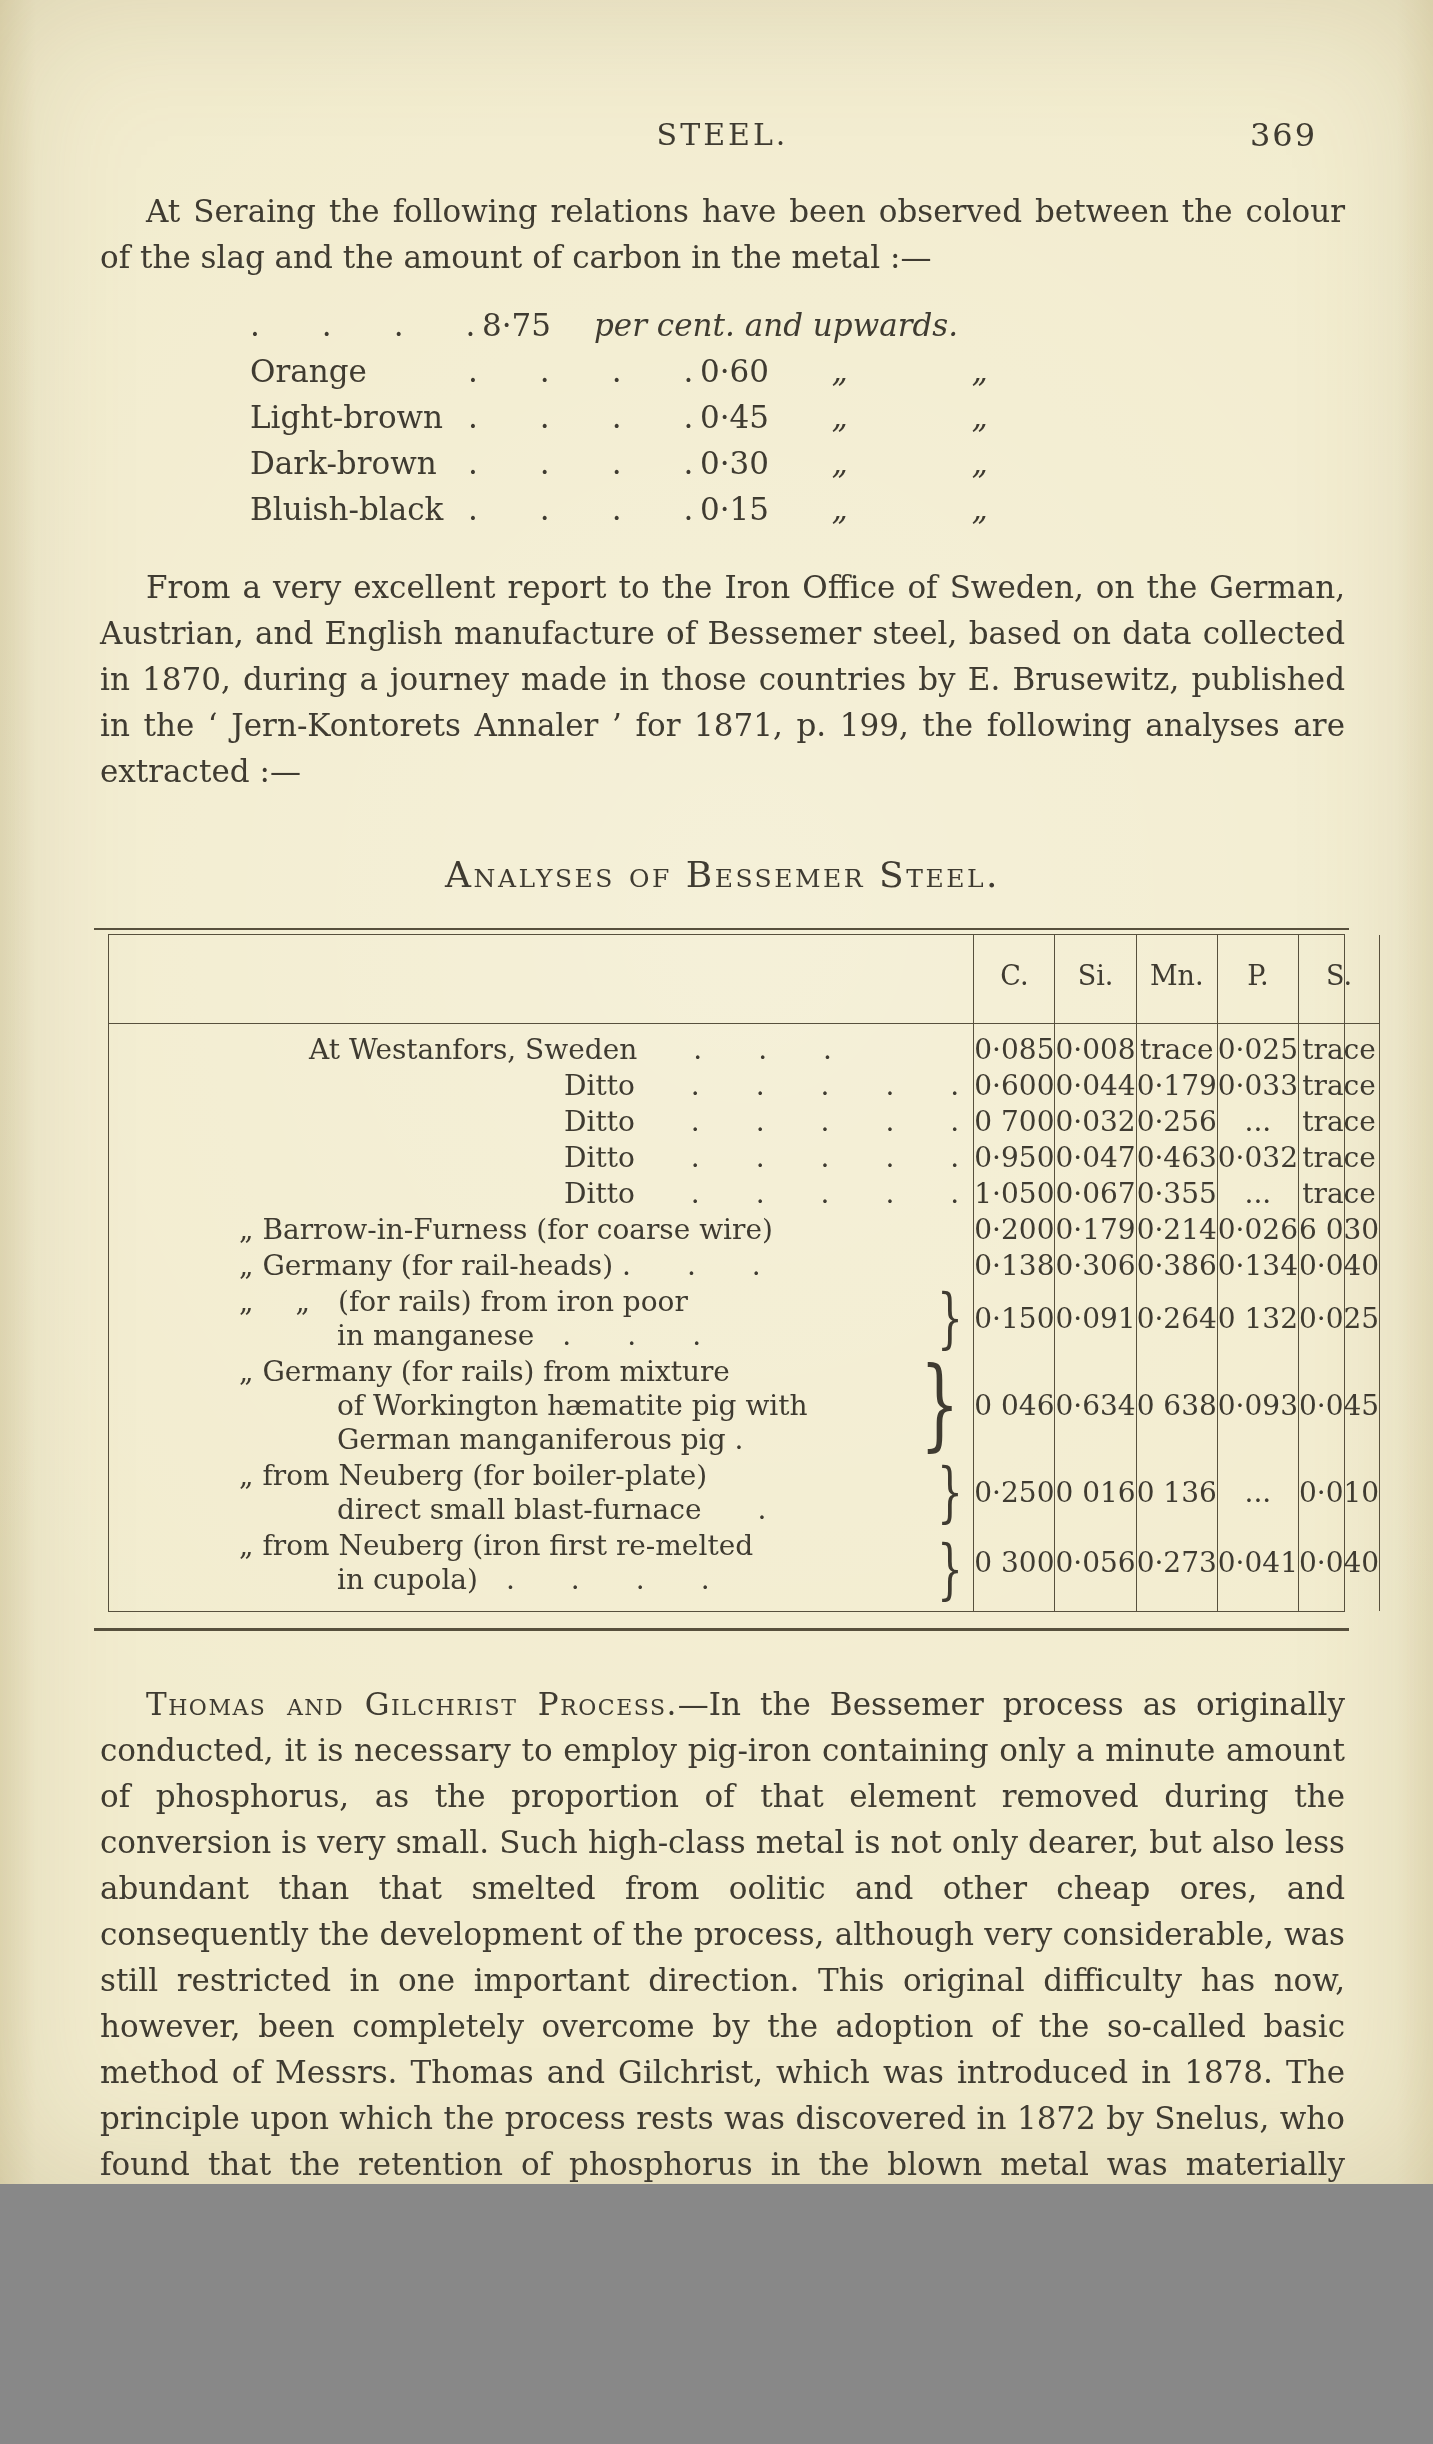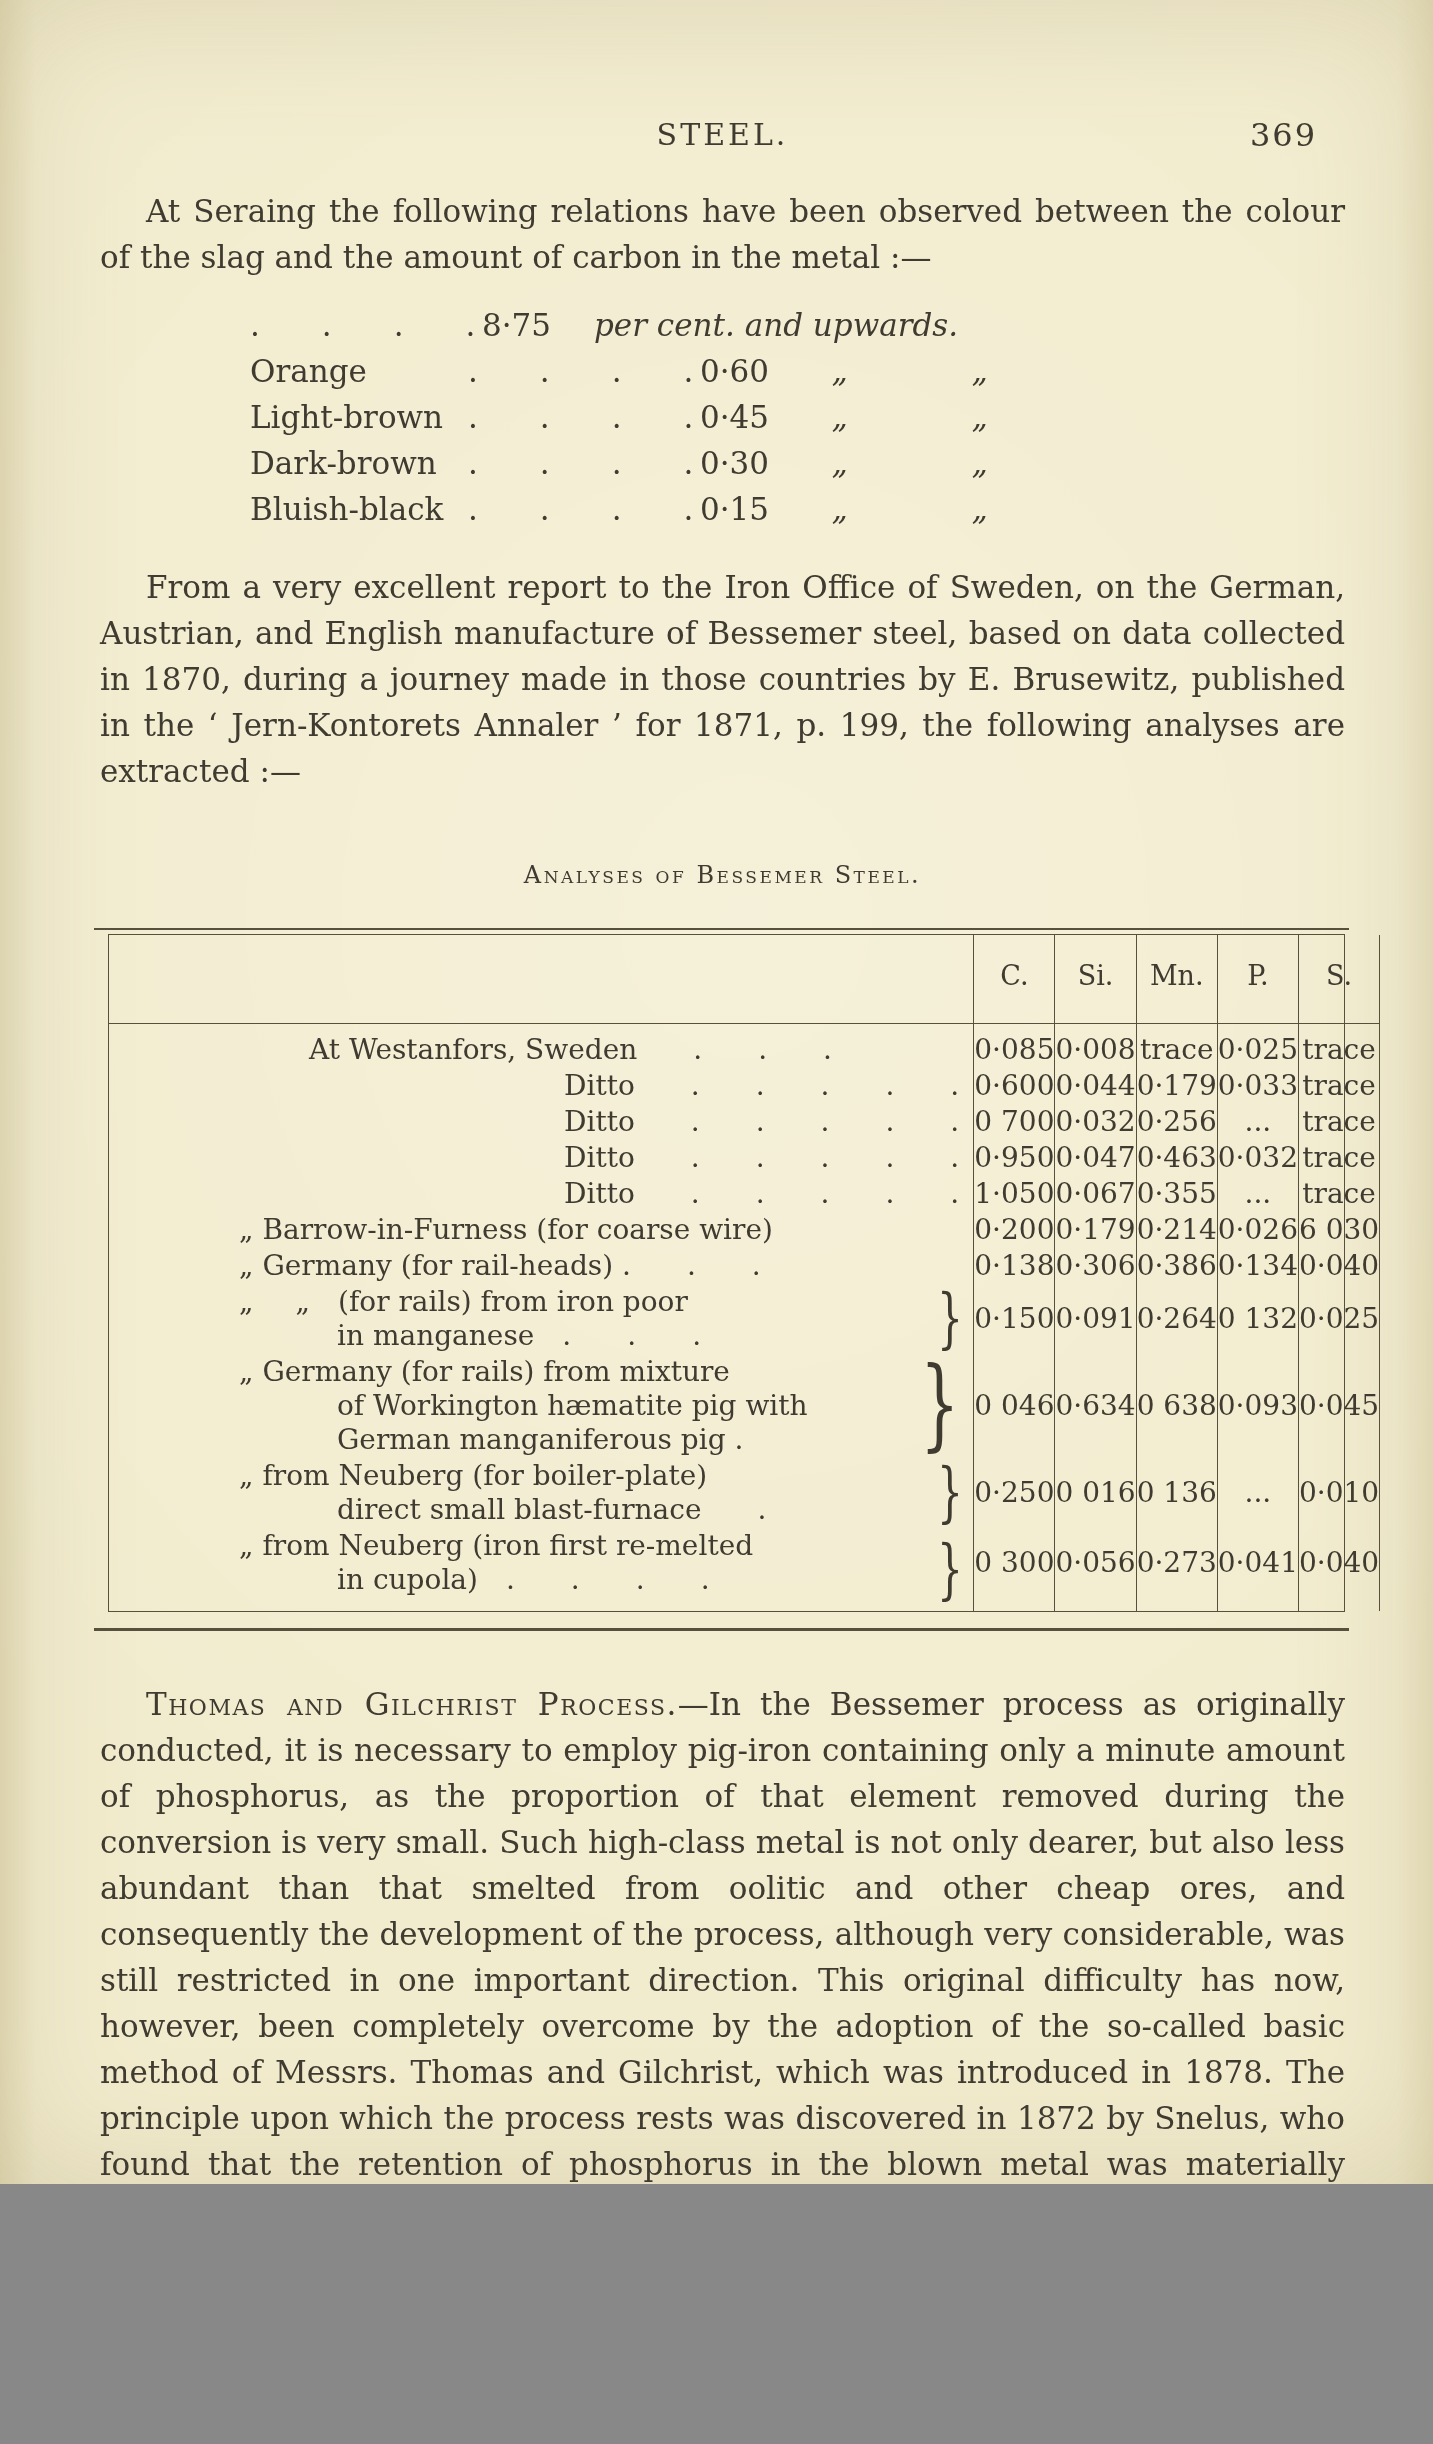--- a/index.html
+++ b/index.html
@@ -44,21 +44,21 @@
   
   .colour-list{margin:22px 0 0 150px;}
   .c-row{display:flex;align-items:baseline;height:46px;}
   .c-label{flex:0 0 218px;}
   .c-dots{flex:0 0 232px;white-space:nowrap;overflow:hidden;}
   .c-value{flex:0 0 112px;}
   .c-suffix{white-space:pre;font-style:italic;}
   
   .table-caption{
     margin-top:58px;text-align:center;
-    font-variant:small-caps;font-size:24px;letter-spacing:2.5px;
+    font-variant:small-caps;font-size:36px;letter-spacing:2.5px;
   }
   
   .btable{margin:30px 0 0 8px;}
   .t-rule-top{border-top:2px solid var(--rule);margin:0 -4px 4px -14px;height:0;}
   .t-rule-bottom{border-top:3px solid var(--rule);margin:16px -4px 0 -14px;height:0;}
   .box{border:1px solid var(--rule);}
   table.an{
     border-collapse:collapse;width:100%;
     font-size:28px;line-height:34px;color:var(--ink);
   }

